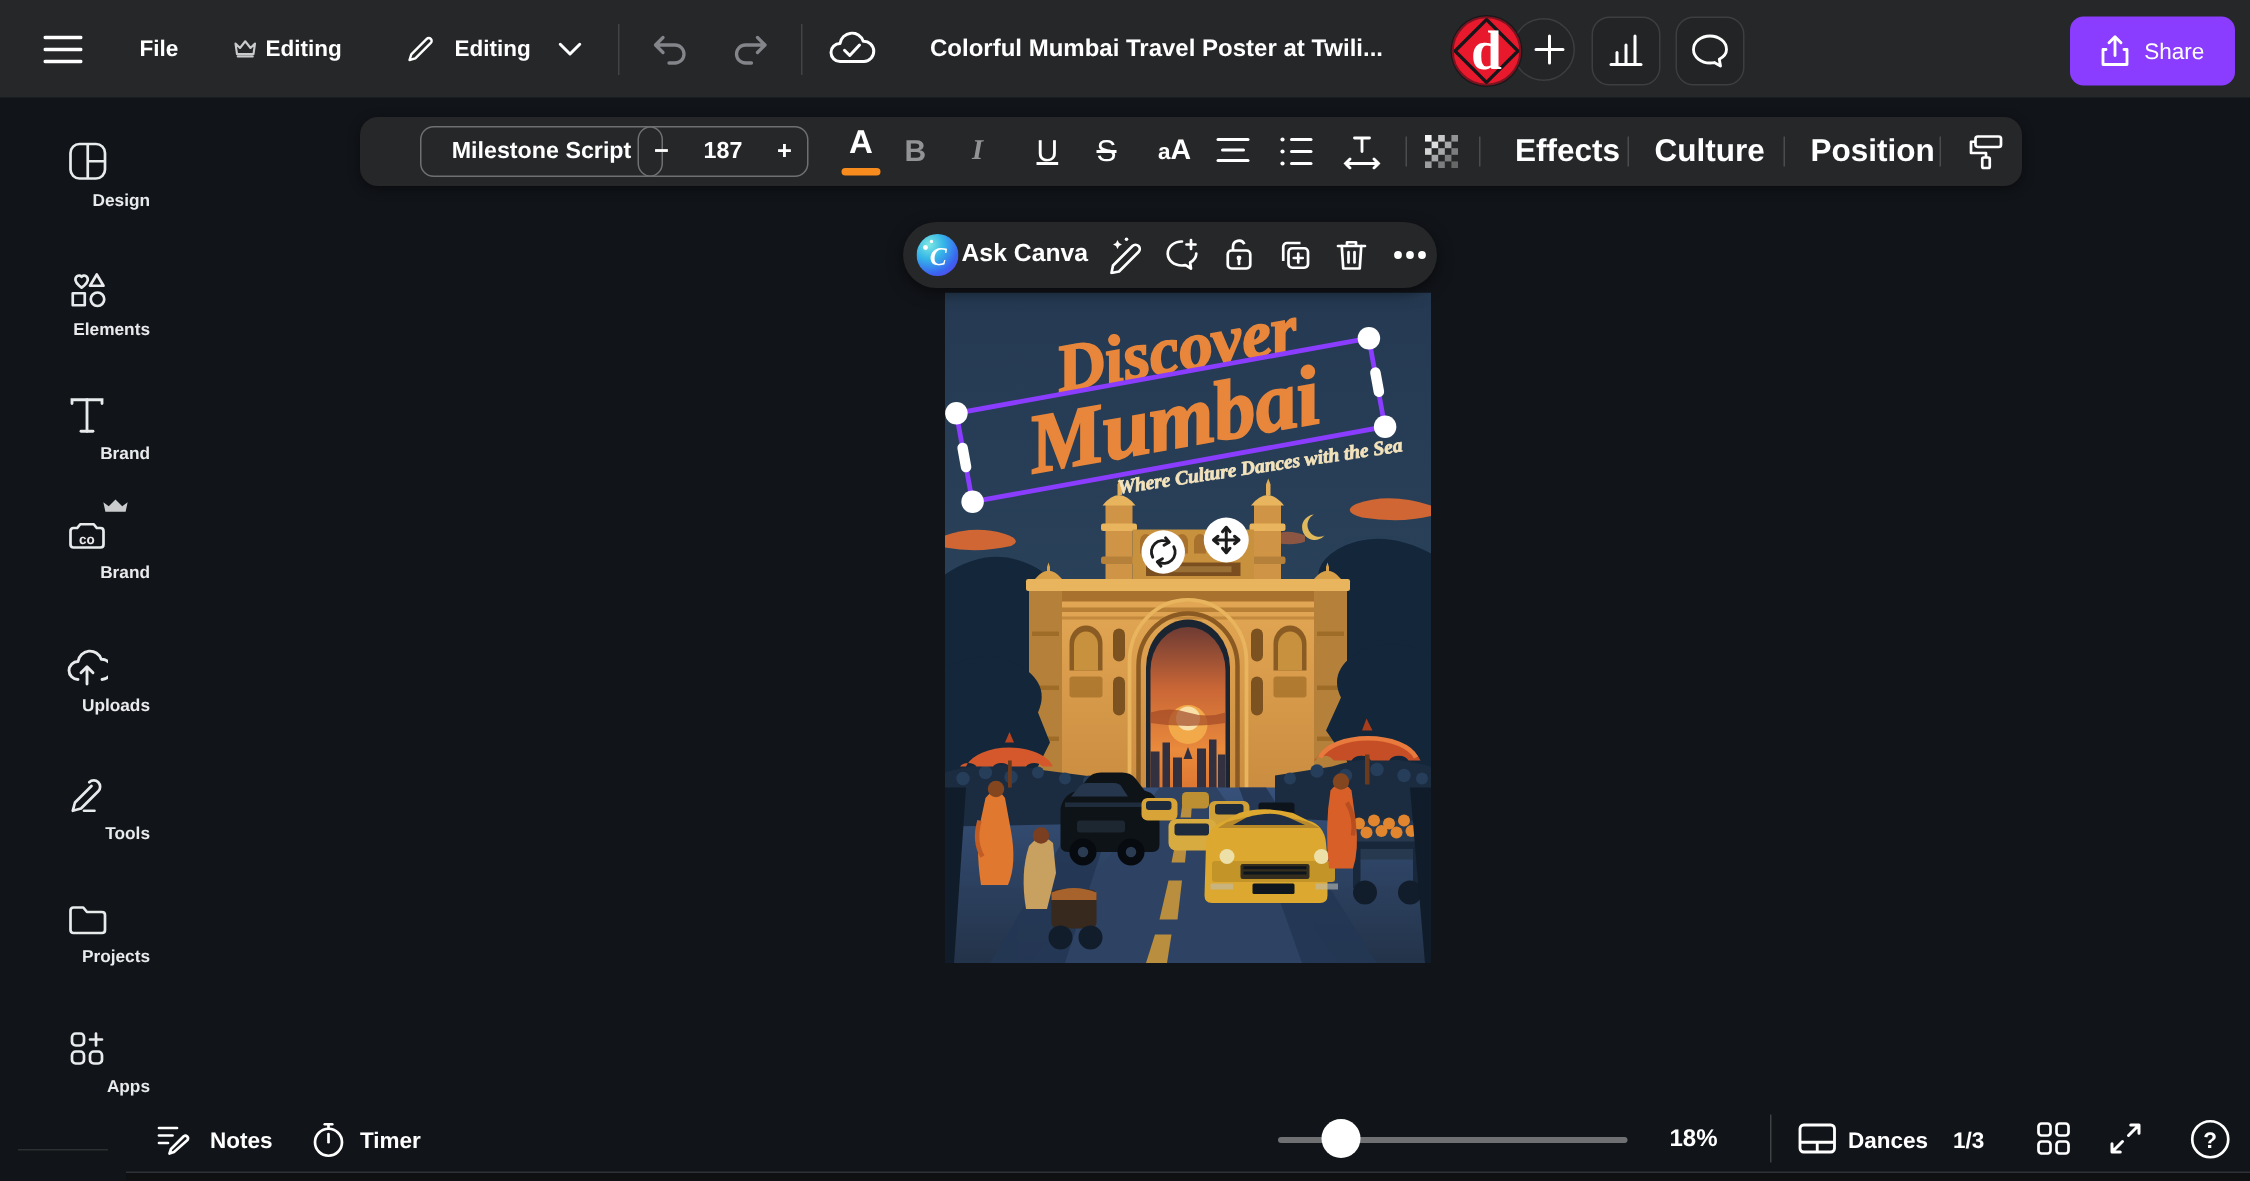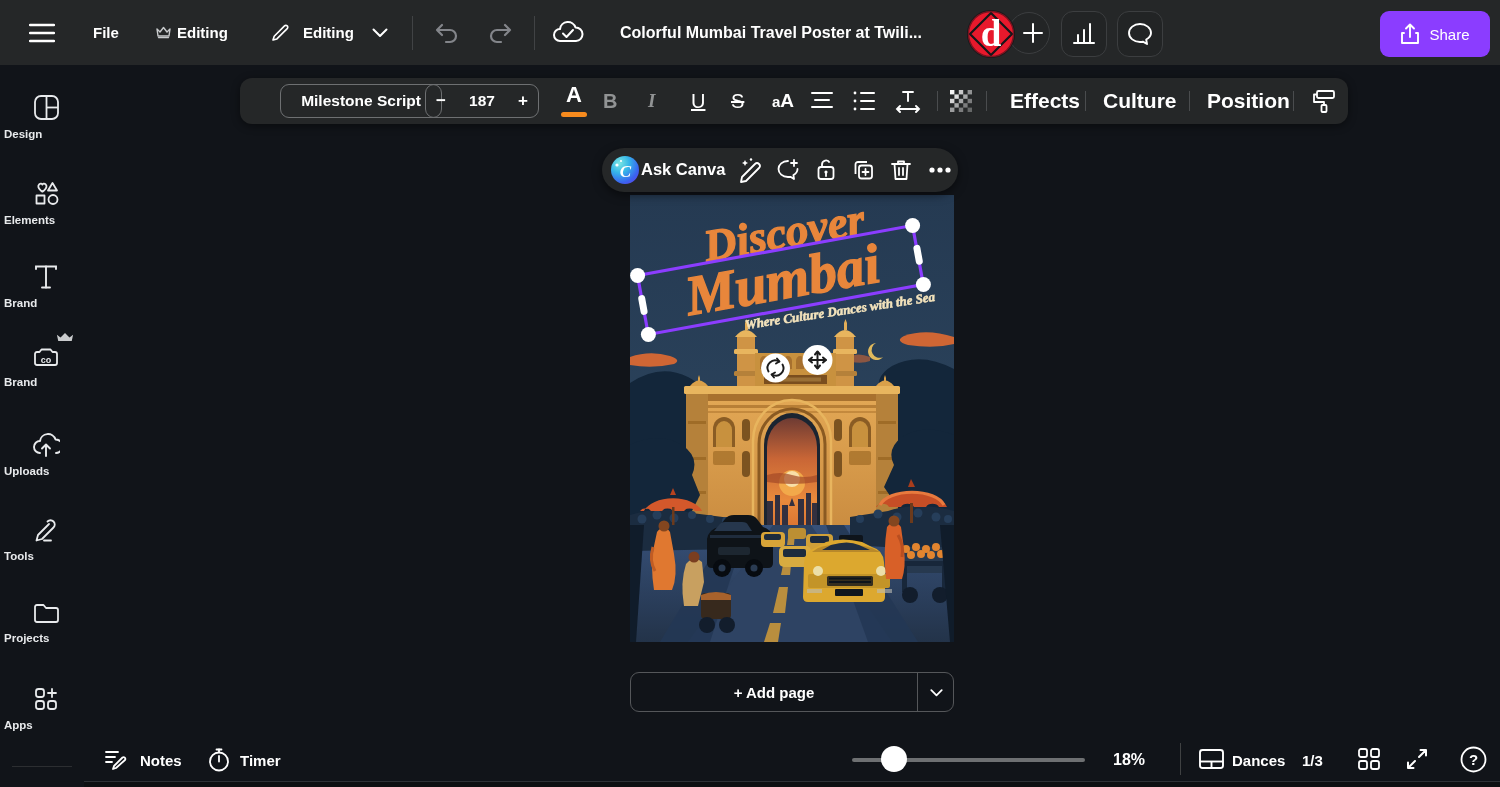--- a/index.html
+++ b/index.html
@@ -5,21 +5,21 @@
 * { margin:0; padding:0; box-sizing:border-box; }
 html,body { width:1500px; height:787px; overflow:hidden; background:#111419; font-family:"Liberation Sans", sans-serif; }
 .abs { position:absolute; }
 #stage { position:relative; width:1500px; height:787px; }
 
 #header { position:absolute; left:0; top:0; width:1500px; height:65px; background:#252728; color:#fff; }
 .hitem { position:absolute; top:0; height:65px; display:flex; align-items:center; color:#fff; font-size:15px; font-weight:700; }
 .vdiv { position:absolute; top:16px; width:1px; height:34px; background:#414345; }
 .iconbtn { position:absolute; top:11px; width:46px; height:46px; border:1px solid #3c3e40; border-radius:12px; background:#222425; display:flex; align-items:center; justify-content:center; }
 
-.railitem { position:absolute; left:4px; width:84px; text-align:left; color:#dfe1e3; }
+.railitem { position:absolute; left:16px; width:84px; text-align:right; color:#dfe1e3; }
 .railitem .lbl { font-size:11.5px; font-weight:700; margin-top:7px; color:#e8eaec; }
 
 #toolbar { position:absolute; left:240px; top:78px; width:1108px; height:46px; background:#252728; border-radius:12px; box-shadow:0 2px 8px rgba(0,0,0,.45); }
 .tbox { position:absolute; top:6px; height:34px; border:1.5px solid #6e7072; border-radius:9px; display:flex; align-items:center; justify-content:center; color:#fff; font-size:15.5px; font-weight:700; }
 .tdiv { position:absolute; top:13px; width:1px; height:20px; background:#4a4c4e; }
 .tlabel { position:absolute; top:0; height:46px; display:flex; align-items:center; color:#fff; font-size:21px; font-weight:700; }
 
 #askbar { position:absolute; left:602px; top:148px; width:356px; height:44px; background:#252728; border-radius:22px; box-shadow:0 3px 10px rgba(0,0,0,.5); }
 #poster { position:absolute; left:630px; top:195px; width:324px; height:447px; }
 #addpage { position:absolute; left:630px; top:672px; width:324px; height:40px; border:1px solid #55575a; border-radius:9px; color:#fff; }
@@ -644,27 +644,20 @@
 
   <svg class="abs" style="left:326px;top:18px" width="24" height="8" viewBox="0 0 24 8">
         <g fill="#fff">
           <circle cx="4" cy="4" r="2.6"></circle>
           <circle cx="12" cy="4" r="2.6"></circle>
           <circle cx="20" cy="4" r="2.6"></circle>
         </g>
       </svg>
 </div>
 
-<div id="addpage">
-  <div class="abs" style="left:0;top:0;width:286px;height:38px;display:flex;align-items:center;justify-content:center;font-size:15px;font-weight:700;color:#fff">+ Add page</div>
-  <div class="abs" style="left:286px;top:0;width:1px;height:38px;background:#55575a"></div>
-  <svg class="abs" style="left:299px;top:16px" width="13" height="8" viewBox="0 0 16 10">
-        <path d="M1.5 1.5 L8 8 L14.5 1.5" stroke="#fff" stroke-width="2.2" fill="none" stroke-linecap="round" stroke-linejoin="round"></path>
-      </svg>
-</div>
 
 <div id="bottom">
   <svg class="abs" style="left:104px;top:17px" width="26" height="24" viewBox="0 0 26 24">
         <g stroke="#fff" stroke-width="1.8" fill="none" stroke-linecap="round" stroke-linejoin="round">
           <line x1="2" y1="4" x2="14" y2="4"></line>
           <line x1="2" y1="9" x2="11" y2="9"></line>
           <line x1="2" y1="14" x2="8" y2="14"></line>
           <path d="M12 20 l-3 1 l1 -3 L18.5 9.5 a1.8 1.8 0 0 1 2.5 2.5 Z"></path>
         </g>
       </svg>

